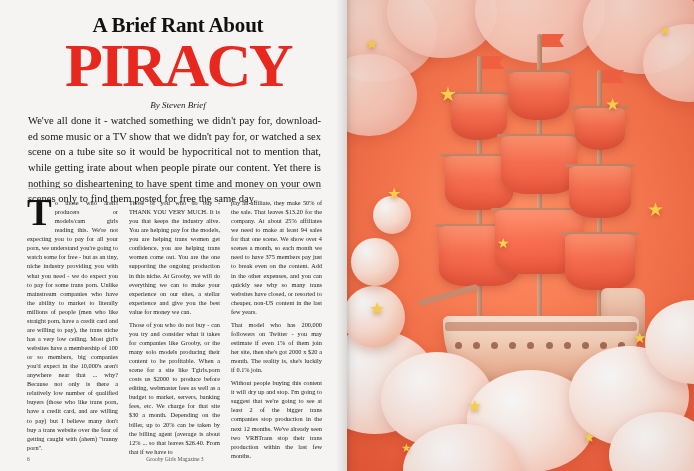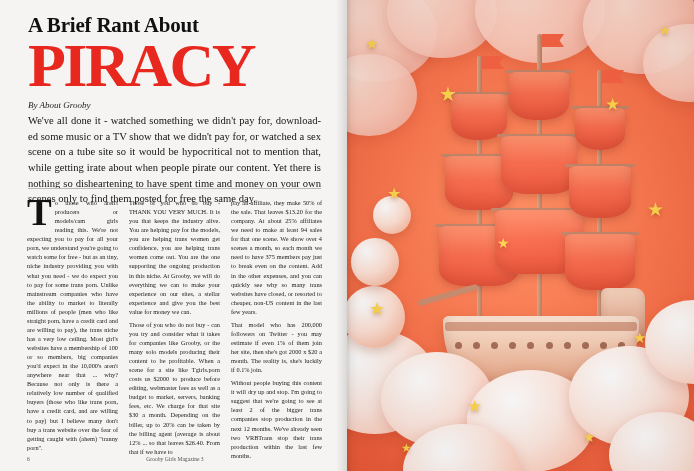--- a/index.html
+++ b/index.html
@@ -32,20 +32,21 @@
     background: linear-gradient(to right, rgba(0,0,0,0.00) 0%, rgba(0,0,0,0.10) 45%, rgba(0,0,0,0.12) 50%, rgba(0,0,0,0.03) 70%, rgba(0,0,0,0) 100%);
     z-index: 40;
     pointer-events: none;
   }
 
   .title-block {
     position: absolute;
     left: 28px;
     top: 14px;
     width: 300px;
+    text-align: center;
   }
   .title-line1 {
     font-family: "Liberation Serif", serif;
     font-weight: bold;
     font-size: 21px;
     color: #111111;
     letter-spacing: -0.2px;
     line-height: 1.05;
   }
   .title-line2 {
@@ -255,21 +256,21 @@
 </head>
 <body>
 
 <div class="page">
 
   <div class="left-page">
 
     <div class="title-block">
       <div class="title-line1">A Brief Rant About</div>
       <div class="title-line2">PIRACY</div>
-      <div class="byline">By About Grooby</div>
+      <div class="byline">By Steven Brief</div>
     </div>
 
     <div class="standfirst">We've all done it - watched something we didn't pay for, download-ed some music or a TV show that we didn't pay for, or watched a sex scene on a tube site so it would be hypocritical not to mention that, while getting irate about when people pirate our content. Yet there is nothing so disheartening to have spent time and money on your own scenes only to find them posted for free the same day.</div>
 
     <div class="rule"></div>
 
     <div class="columns">
 
       <div class="col">
         <p>

